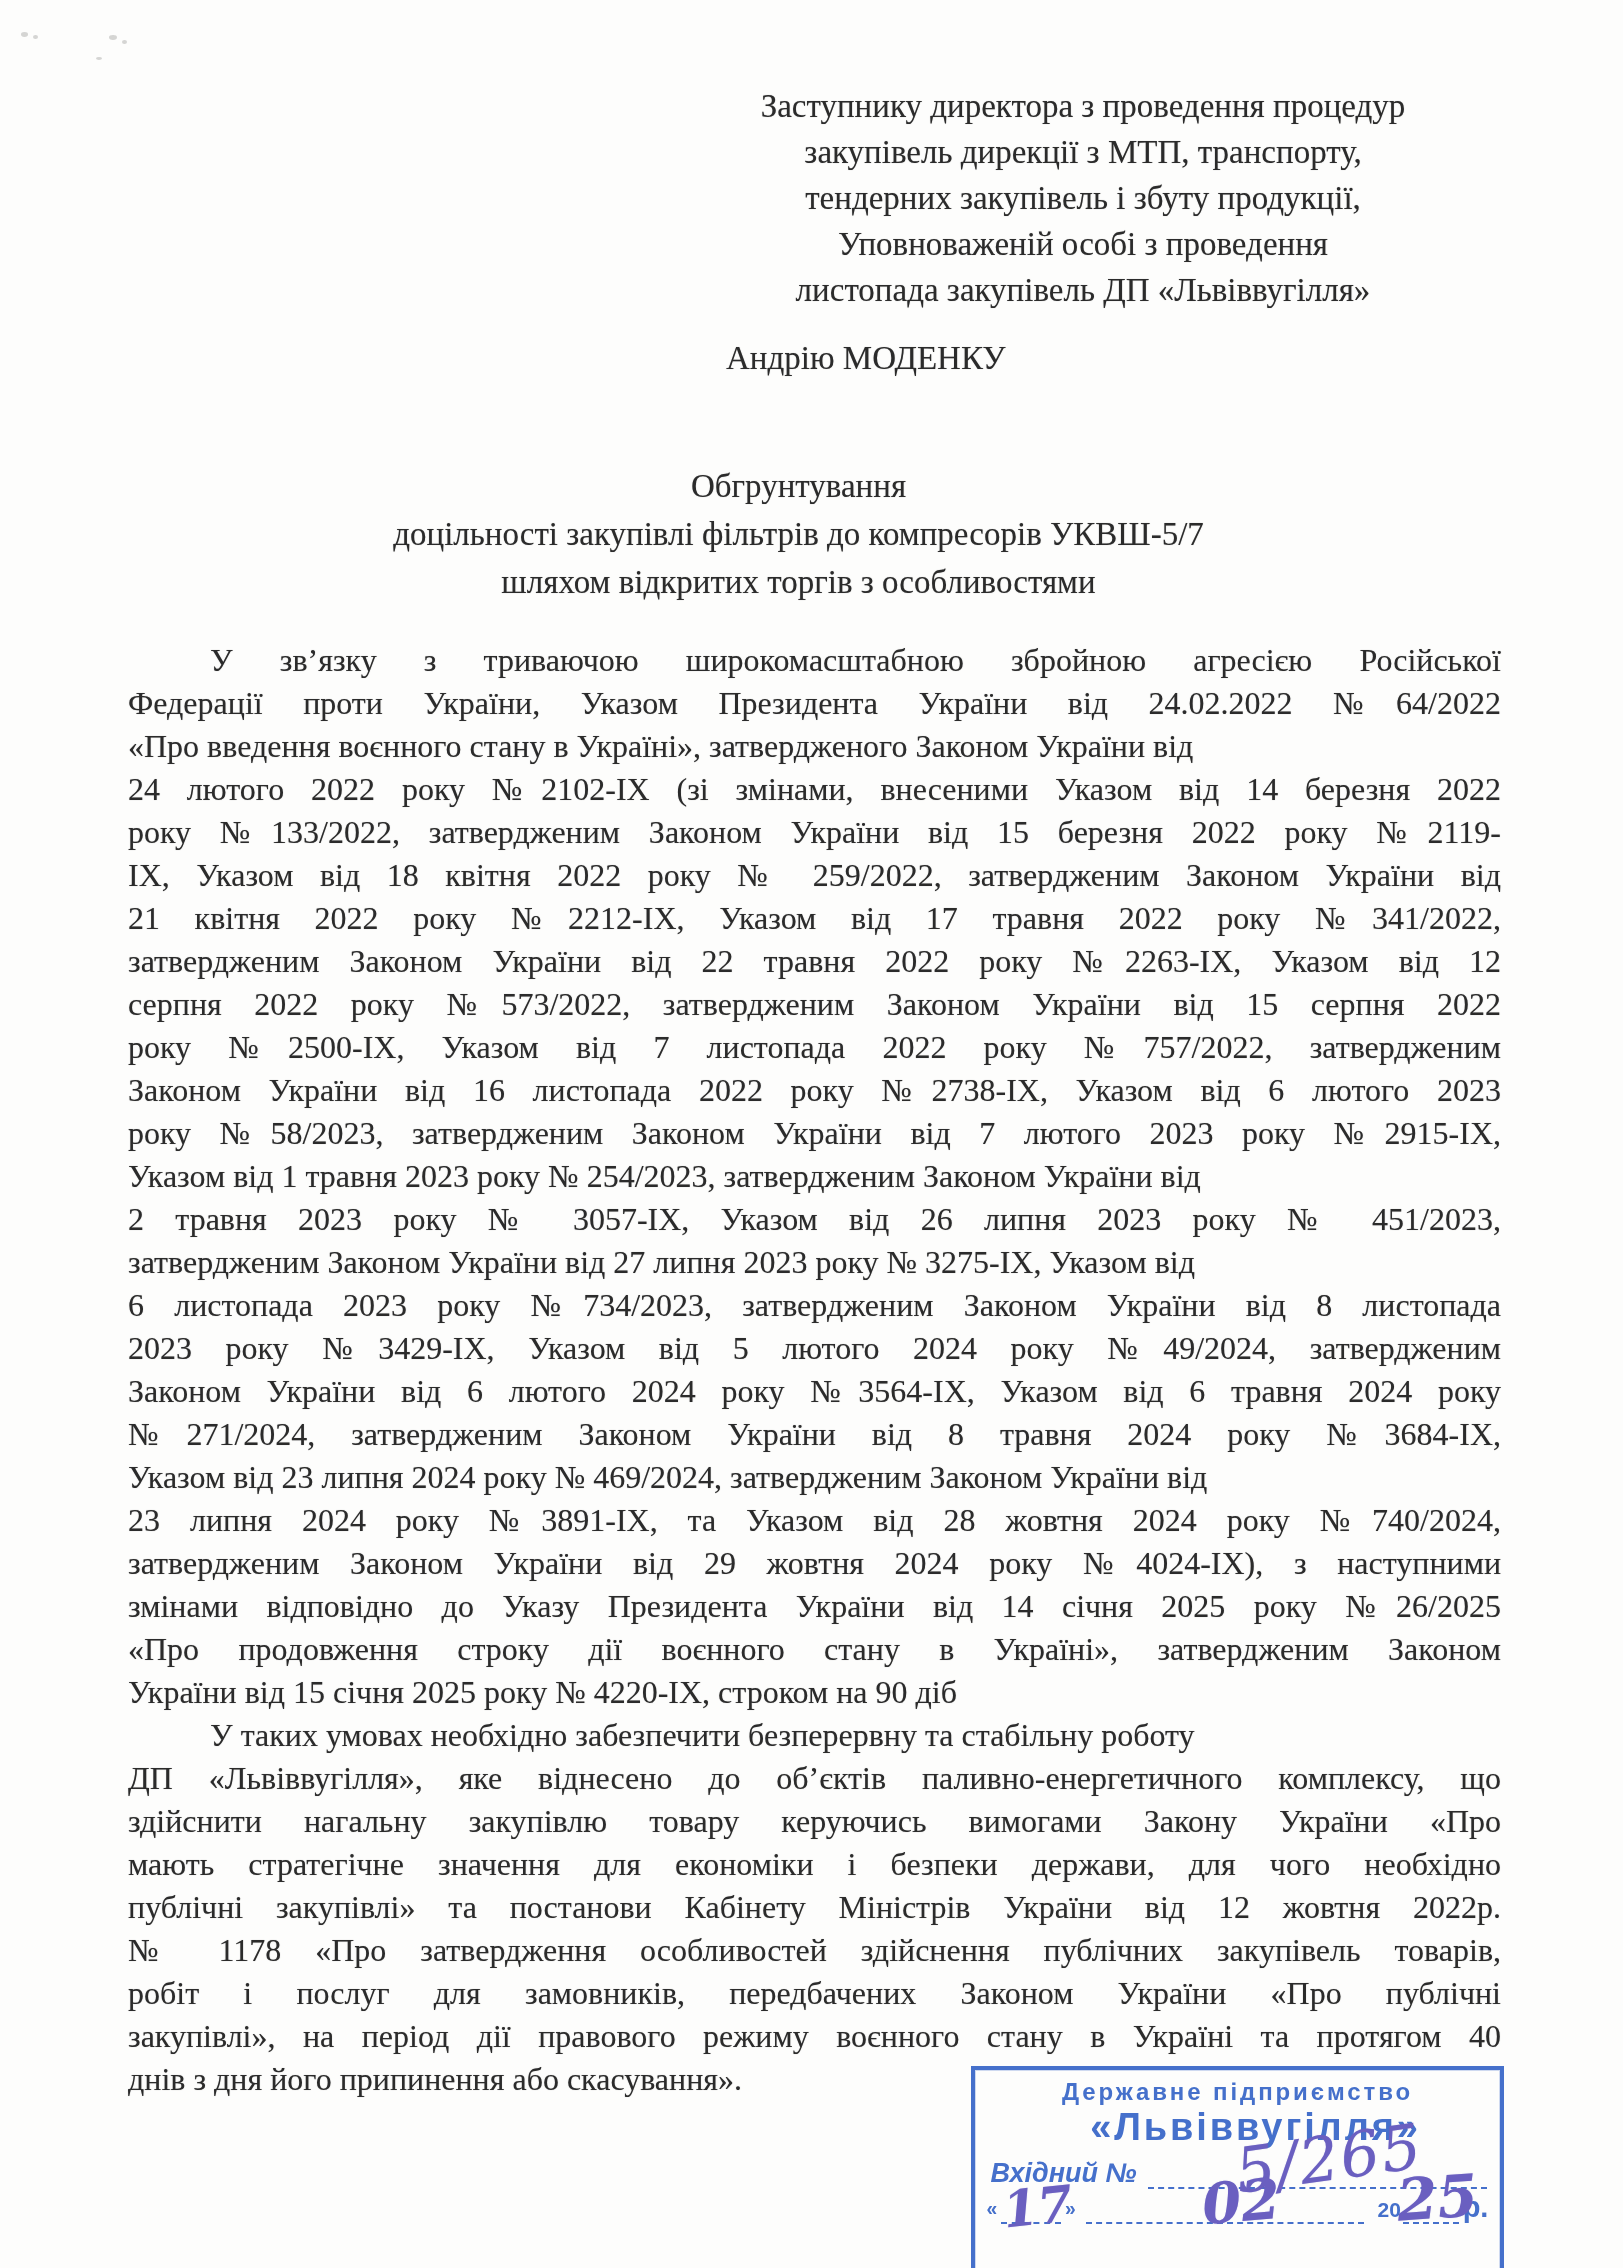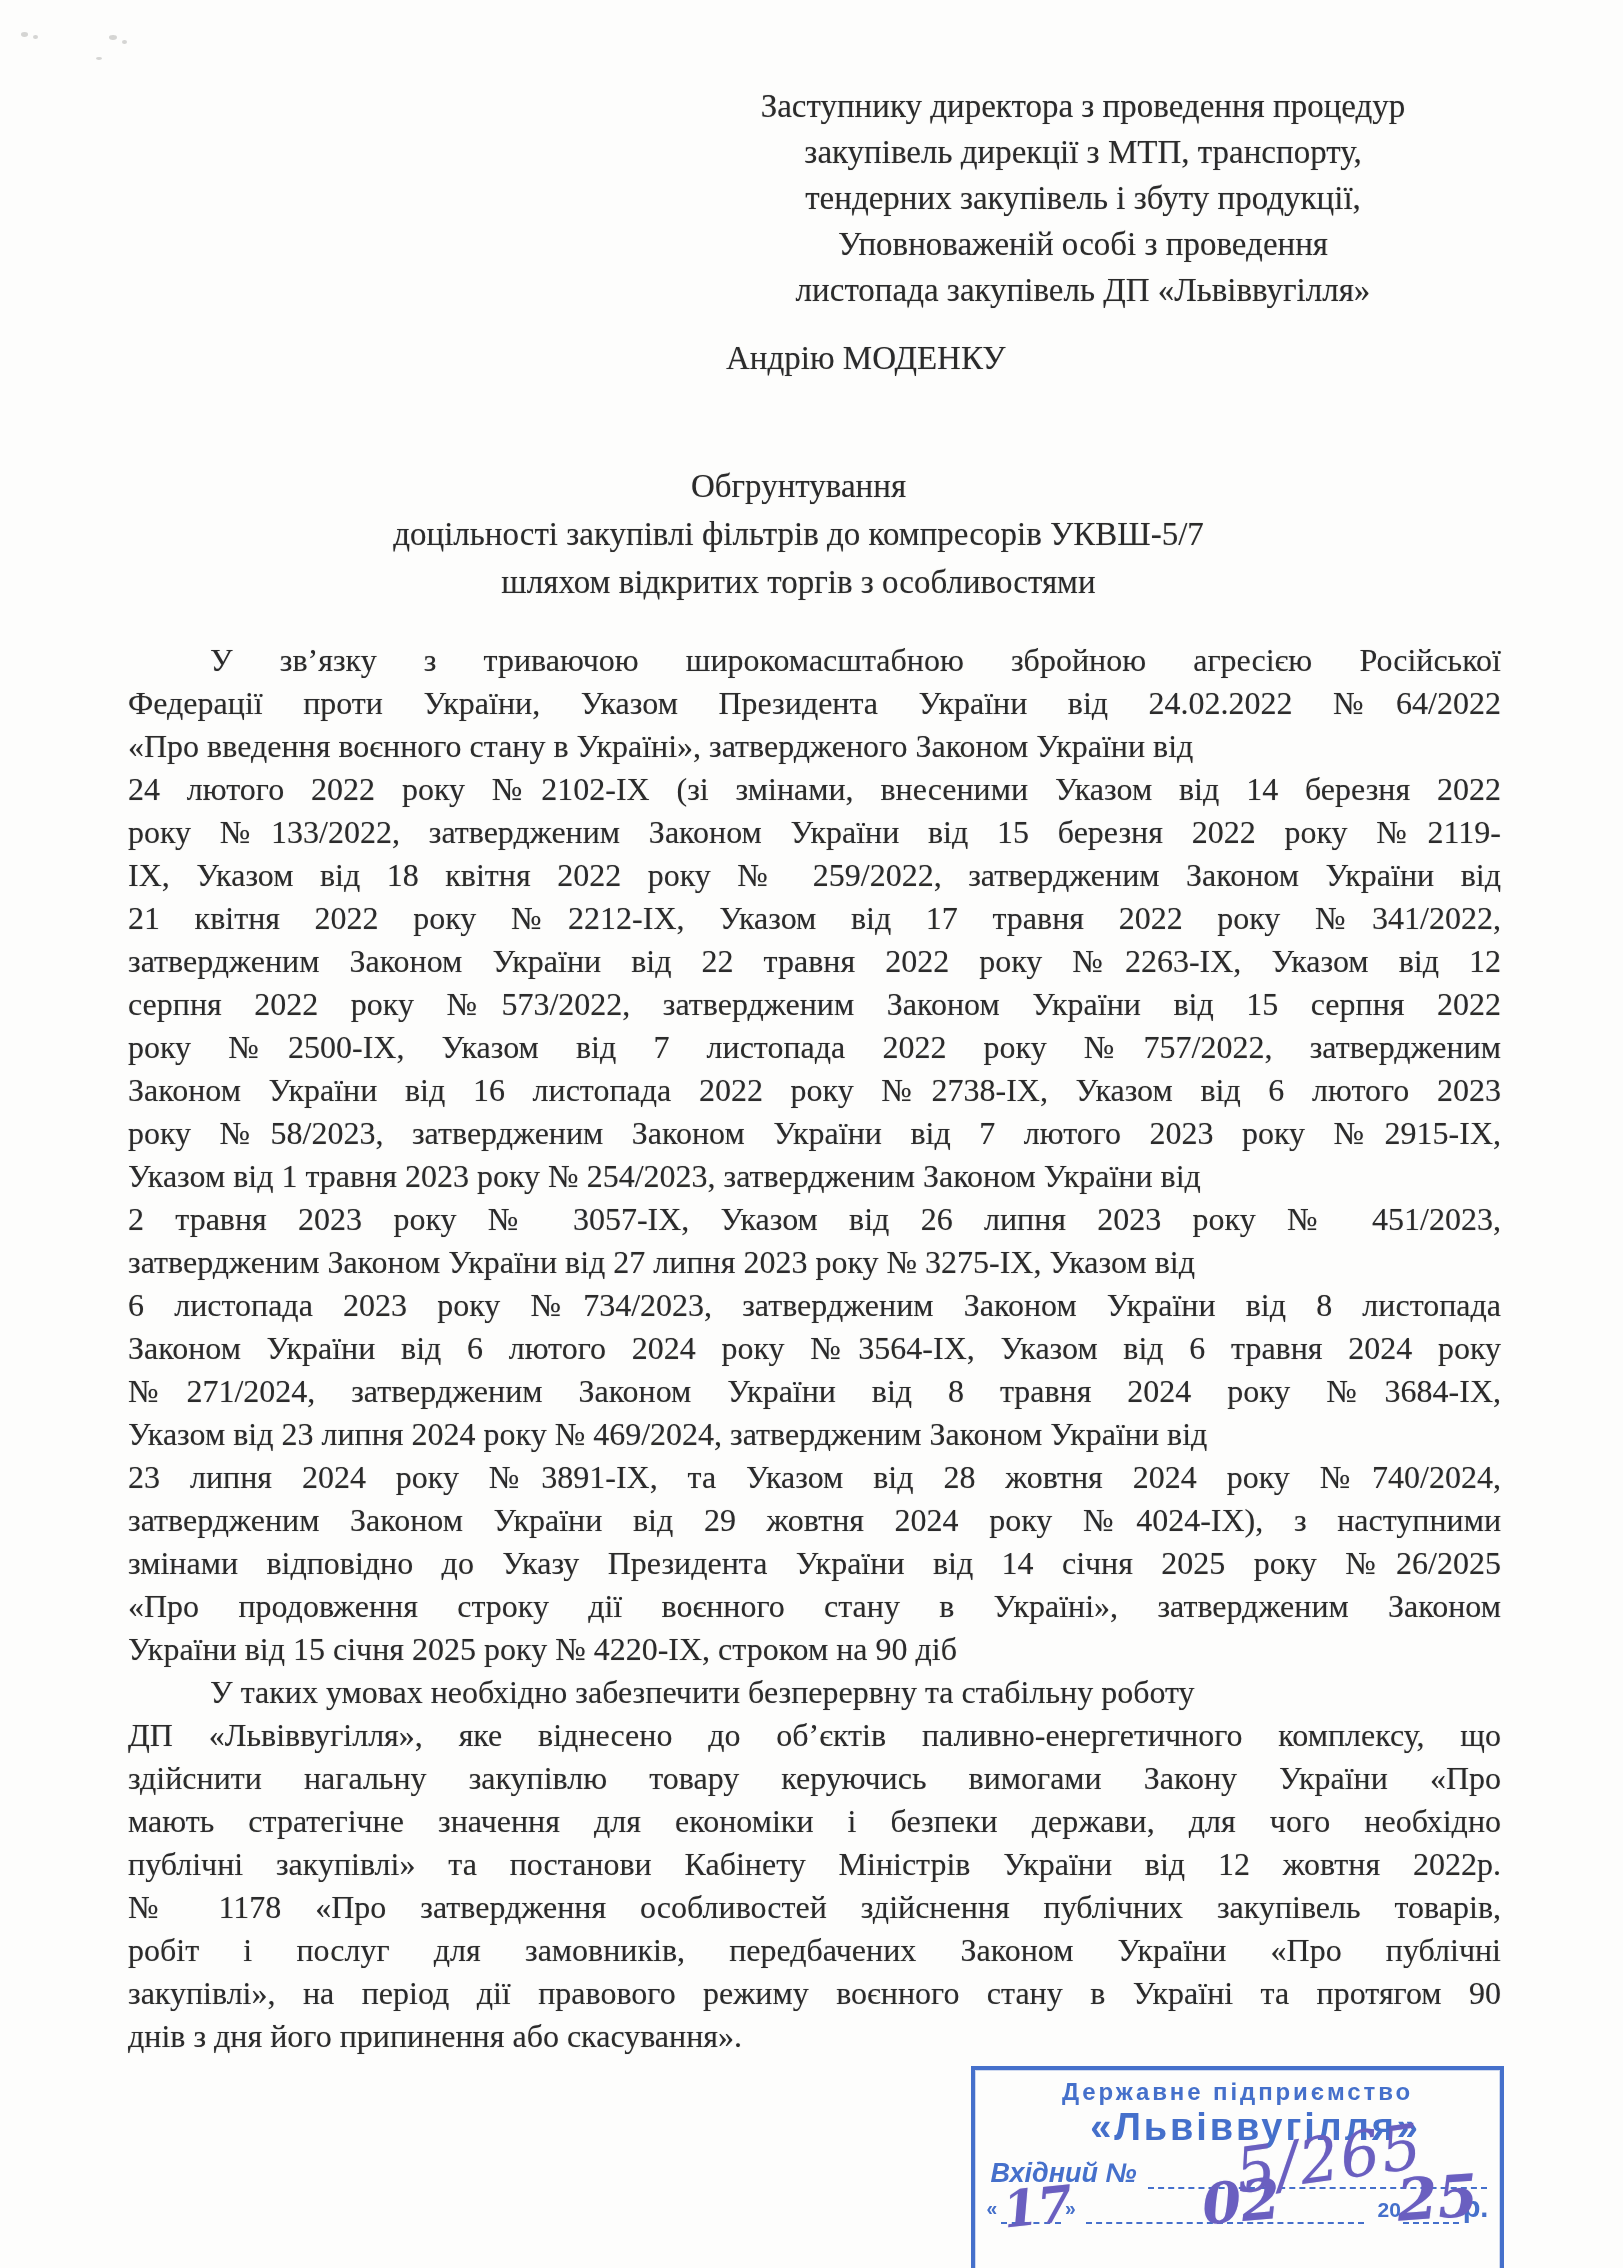--- a/index.html
+++ b/index.html
@@ -104,36 +104,37 @@
       <div class="j">21 квітня 2022 року №2212-IX, Указом від 17 травня 2022 року №341/2022,</div>
       <div class="j">затвердженим Законом України від 22 травня 2022 року №2263-IX, Указом від 12</div>
       <div class="j">серпня 2022 року №573/2022, затвердженим Законом України від 15 серпня 2022</div>
       <div class="j">року №2500-IX, Указом від 7 листопада 2022 року №757/2022, затвердженим</div>
       <div class="j">Законом України від 16 листопада 2022 року №2738-IX, Указом від 6 лютого 2023</div>
       <div class="j">року №58/2023, затвердженим Законом України від 7 лютого 2023 року №2915-IX,</div>
       <div>Указом від 1 травня 2023 року № 254/2023, затвердженим Законом України від</div>
       <div class="j">2 травня 2023 року № 3057-IX, Указом від 26 липня 2023 року № 451/2023,</div>
       <div>затвердженим Законом України від 27 липня 2023 року № 3275-IX, Указом від</div>
       <div class="j">6 листопада 2023 року №734/2023, затвердженим Законом України від 8 листопада</div>
+      <div class="j">2023 року №3429-IX, Указом від 5 лютого 2024 року №49/2024, затвердженим</div>
       <div class="j">Законом України від 6 лютого 2024 року №3564-IX, Указом від 6 травня 2024 року</div>
       <div class="j">№271/2024, затвердженим Законом України від 8 травня 2024 року №3684-IX,</div>
       <div>Указом від 23 липня 2024 року № 469/2024, затвердженим Законом України від</div>
       <div class="j">23 липня 2024 року №3891-IX, та Указом від 28 жовтня 2024 року №740/2024,</div>
       <div class="j">затвердженим Законом України від 29 жовтня 2024 року №4024-IX), з наступними</div>
       <div class="j">змінами відповідно до Указу Президента України від 14 січня 2025 року №26/2025</div>
       <div class="j">«Про продовження строку дії воєнного стану в Україні», затвердженим Законом</div>
       <div>України від 15 січня 2025 року № 4220-IX, строком на 90 діб</div>
       <div class="ind">У таких умовах необхідно забезпечити безперервну та стабільну роботу</div>
       <div class="j">ДП «Львіввугілля», яке віднесено до об’єктів паливно-енергетичного комплексу, що</div>
       <div class="j">здійснити нагальну закупівлю товару керуючись вимогами Закону України «Про</div>
       <div class="j">мають стратегічне значення для економіки і безпеки держави, для чого необхідно</div>
       <div class="j">публічні закупівлі» та постанови Кабінету Міністрів України від 12 жовтня 2022р.</div>
       <div class="j">№ 1178 «Про затвердження особливостей здійснення публічних закупівель товарів,</div>
       <div class="j">робіт і послуг для замовників, передбачених Законом України «Про публічні</div>
-      <div class="j">закупівлі», на період дії правового режиму воєнного стану в Україні та протягом 90</div>
+      <div class="j">закупівлі», на період дії правового режиму воєнного стану в Україні та протягом 40</div>
       <div>днів з дня його припинення або скасування».</div>
     </div>
 
   <div class="stamp">
     <div class="stamp-org1">Державне підприємство</div>
     <div class="stamp-org2">«Львіввугілля»</div>
 
     <div class="stamp-row">
       <span class="stamp-label">Вхідний №</span>
       <span class="stamp-fill">

